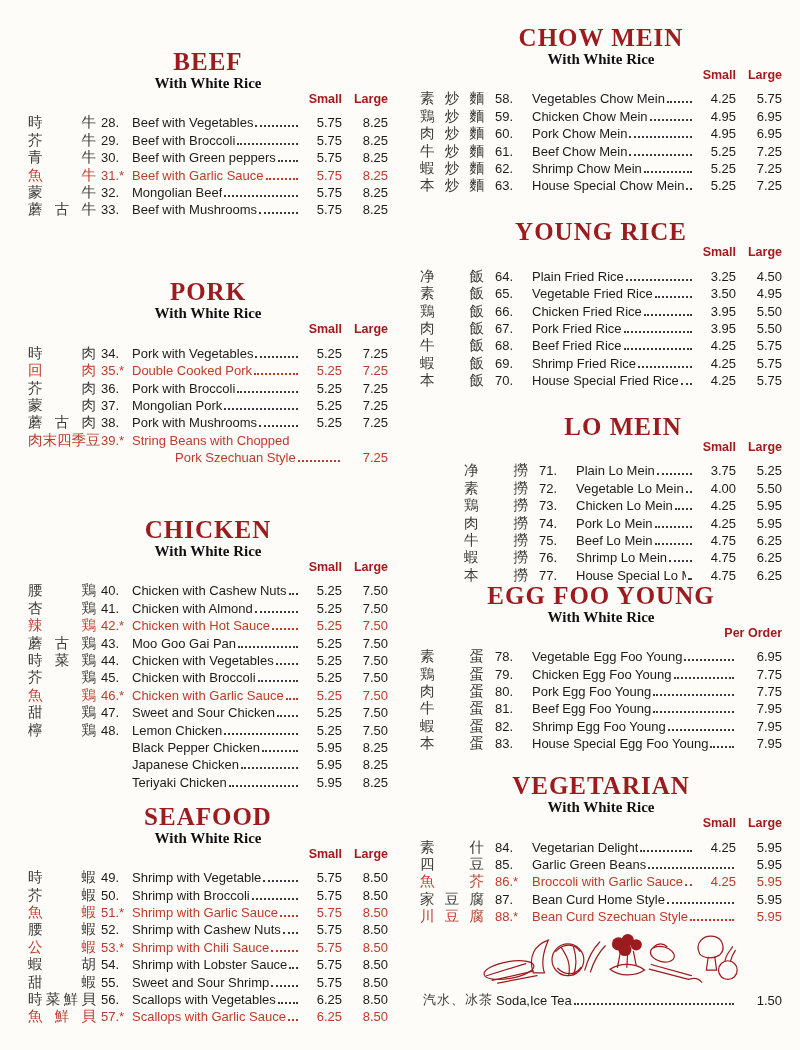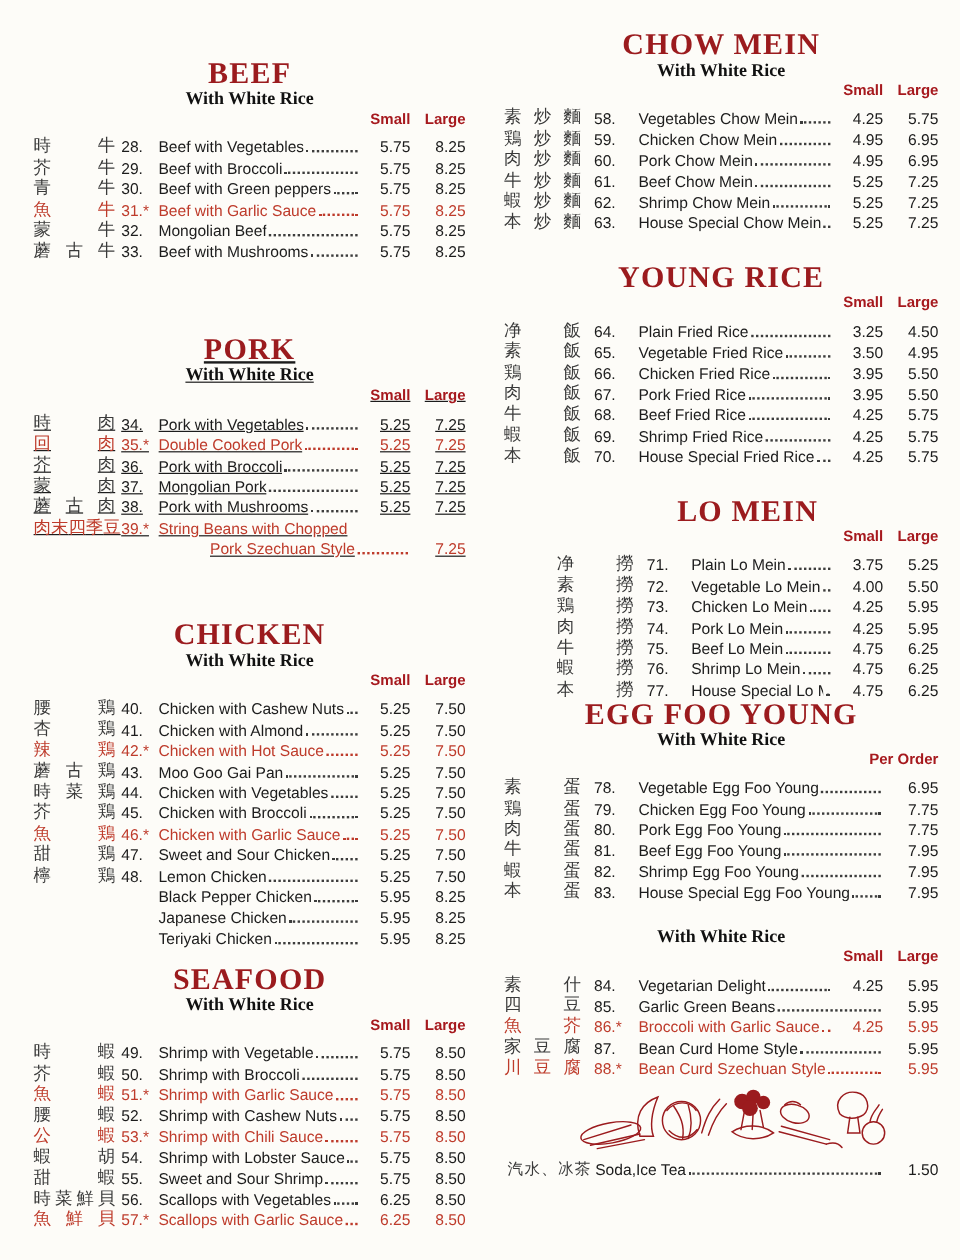--- a/index.html
+++ b/index.html
@@ -84,21 +84,21 @@
     align-self: flex-end;
   }
   .price { flex: none; text-align: right; }
   .price.small { width: 42px; }
   .price.large { width: 46px; }
 
   .row.red, .row.red .zh { color: var(--hl); }
   .row.red .leader { border-color: var(--hl); }
 
   
-  .sec-pork { margin-top: 62px; text-decoration: underline; }
+  .sec-pork { margin-top: 62px; }
   .sec-chicken { margin-top: 52px; }
   .sec-seafood { margin-top: 14px; }
   .sec-fried-rice { margin-top: 26px; }
   .sec-lo-mein { margin-top: 26px; margin-left: 44px; }
   .sec-egg-foo-young { }
   .sec-vegetarian { margin-top: 22px; }
   .sec-beverages { margin-top: 4px; }
 
   .veg-art { display: flex; justify-content: center; margin: 4px 0 4px 18px; height: 58px; }
 </style>
@@ -817,20 +817,21 @@
             <span>本</span>
             <span>蛋</span>
           </div>
           <div class="num">83.</div>
           <div class="name">House Special Egg Foo Young</div>
           <div class="leader"></div>
           <div class="price large">7.95</div>
         </div>
       </div>
       <div class="sec sec-vegetarian">
+        <div class="sec-title">VEGETARIAN</div>
         <div class="sec-sub">With White Rice</div>
         <div class="phead">
           <div class="pl small-l">Small</div>
           <div class="pl">Large</div>
         </div>
         <div class="row">
           <div class="zh">
             <span>素</span>
             <span>什</span>
           </div>

